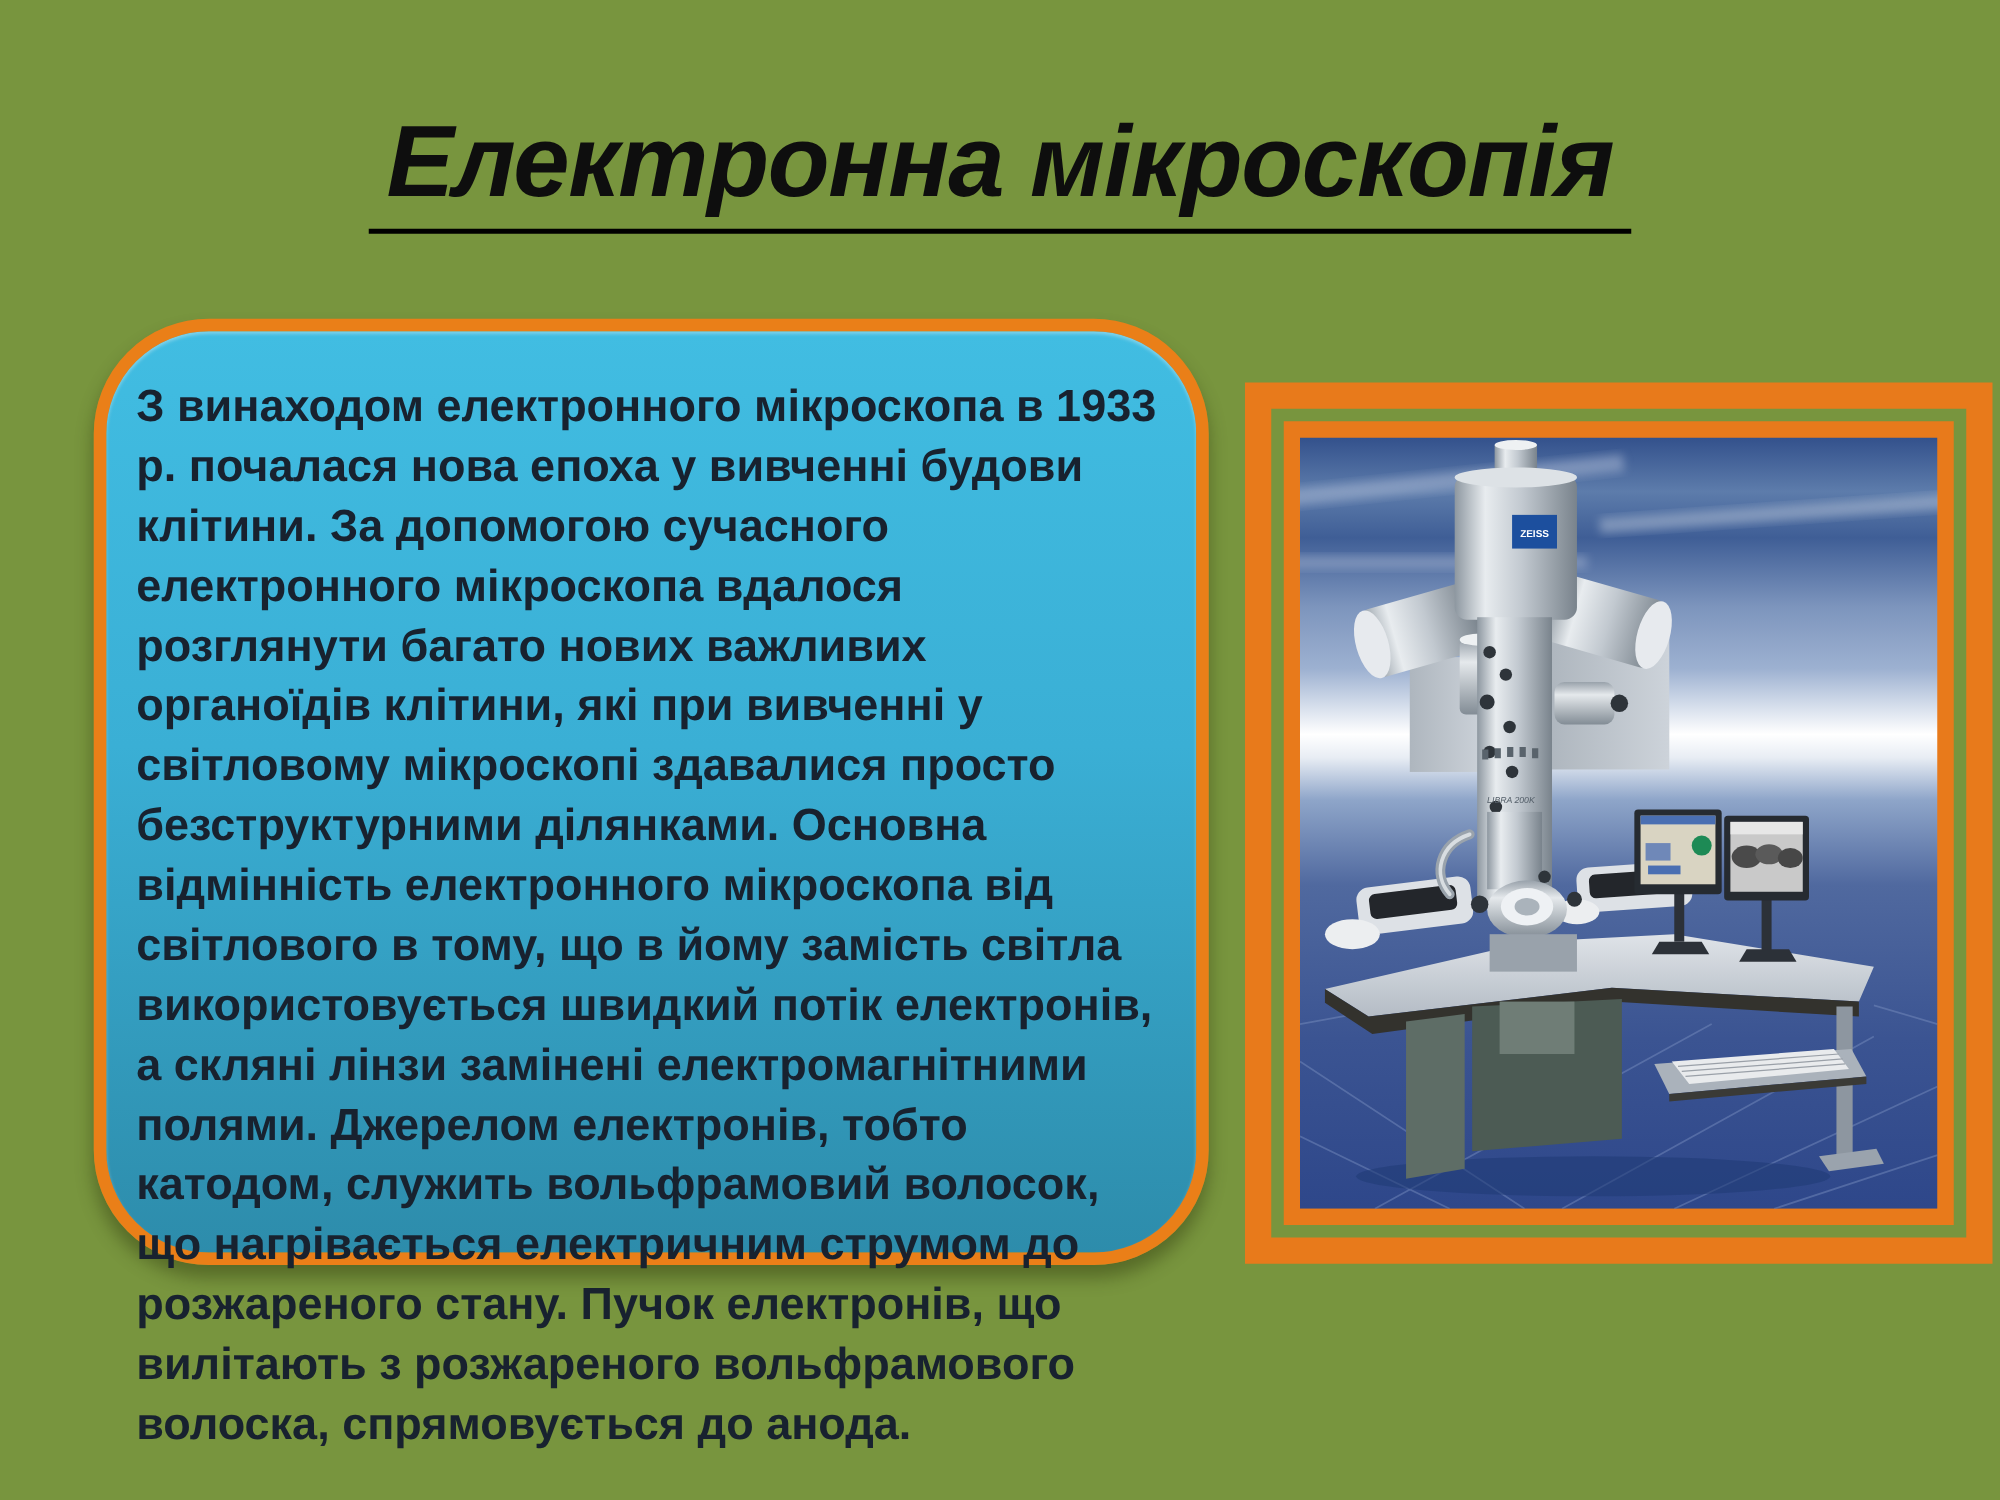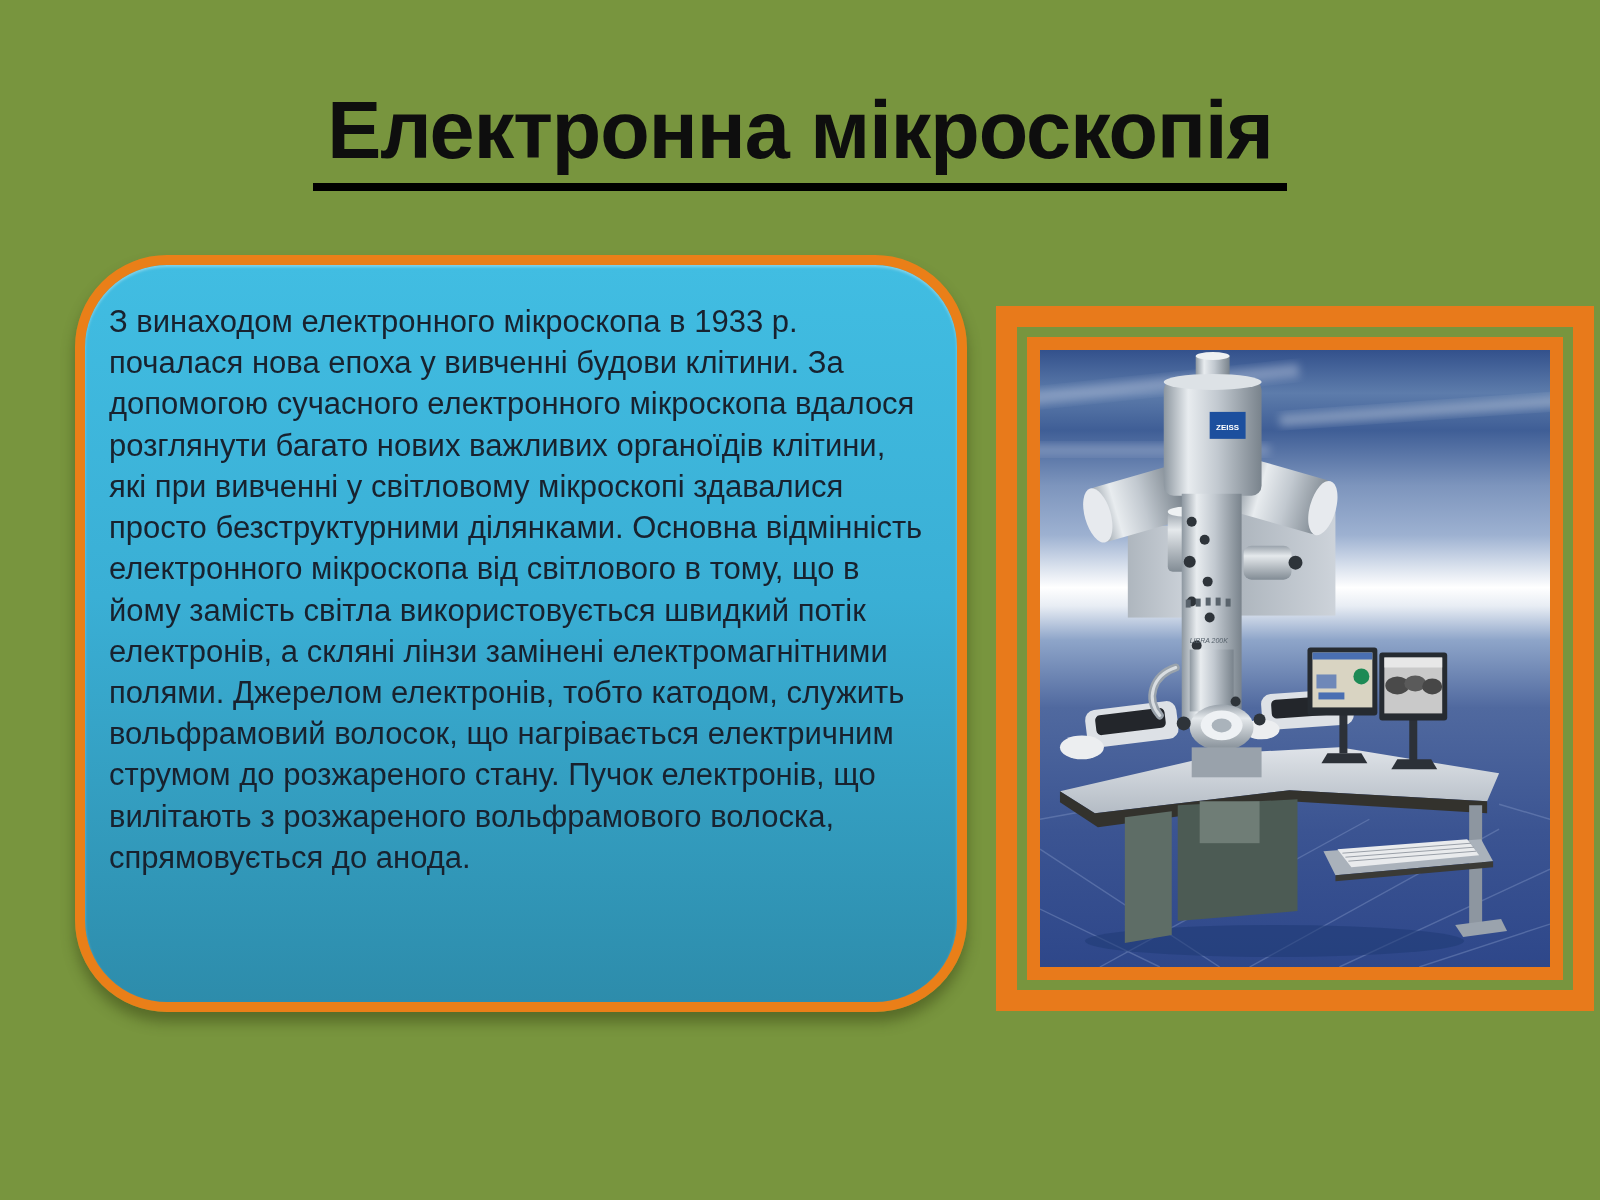--- a/index.html
+++ b/index.html
@@ -15,44 +15,46 @@
   
   .title-wrap{
     position:absolute;top:88px;left:0;width:1600px;
     text-align:center;
   }
   .slide-title{
     display:inline-block;
     margin:0;
     font-size:81px;
     font-weight:bold;
+    font-style:italic;
     color:#0e0e0e;
     letter-spacing:-1px;
-    border-bottom:8px solid #000000;
+    border-bottom:4px solid #000000;
     padding:0 14px 10px 14px;
     line-height:1.05;
   }
 
   
   .text-box{
     position:absolute;
     left:75px;top:255px;
     width:892px;height:757px;
     box-sizing:border-box;
     border:10px solid #ea7f18;
     border-radius:92px;
     background:linear-gradient(180deg,#41bde2 0%,#3aafd5 45%,#2d8cab 100%);
     box-shadow:0 10px 14px rgba(46,56,14,0.45), inset 0 2px 3px rgba(255,255,255,0.35);
   }
   .text-box p{
     margin:0;
     padding:36px 26px 0 24px;
-    font-size:31px;
+    font-size:36px;
     line-height:1.33;
     color:#18222f;
+    font-weight:bold;
   }
 
   
   .photo-frame{
     position:absolute;
     left:996px;top:306px;
     width:598px;height:705px;
     box-sizing:border-box;
     background:#e87a1b;
     padding:21px;

